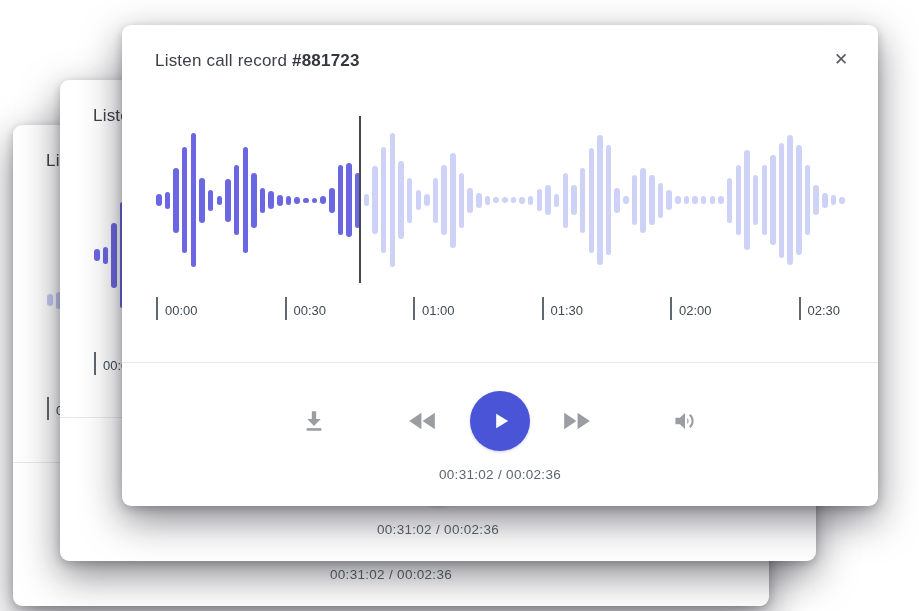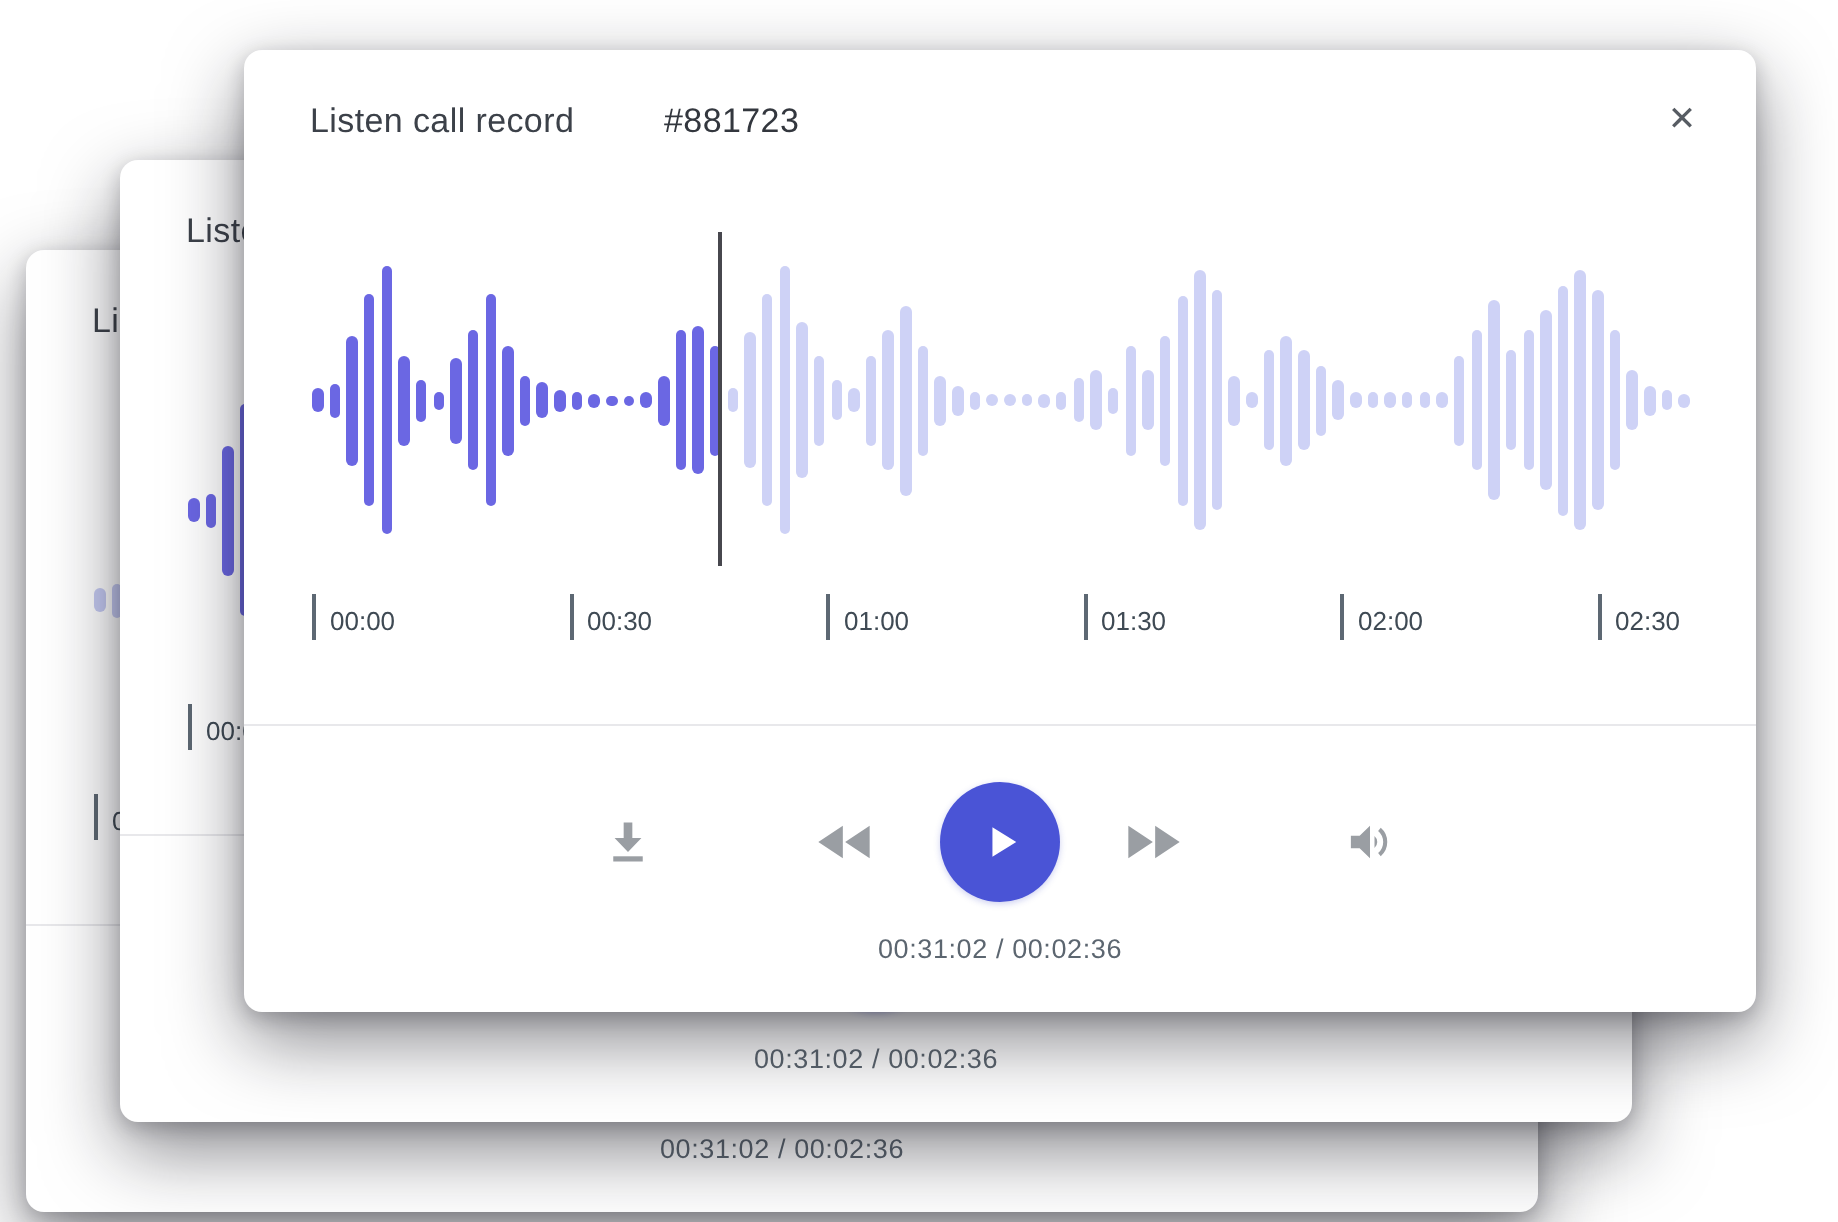--- a/index.html
+++ b/index.html
@@ -14,21 +14,21 @@
     box-shadow:0 14px 38px rgba(18,18,28,0.50), 0 3px 10px rgba(18,18,28,0.22);
   }
   .card-back {left:13px; top:125px;z-index:1;}
   .card-mid  {left:60px; top:80px; z-index:2;}
   .card-front{left:122px;top:25px; z-index:3;}
 
   .dlg-title{
     position:absolute;left:33px;top:26px;font-size:17px;color:#3c4149;
     letter-spacing:.2px;white-space:nowrap;
   }
-  .dlg-title b{font-weight:normal;color:#33373e;margin-left:40px;}
+  .dlg-title b{font-weight:bold;color:#33373e;}
   .close-btn{
     position:absolute;right:26px;top:24px;width:22px;height:22px;line-height:22px;
     text-align:center;font-size:17px;color:#575c63;cursor:pointer;
   }
 
   .wave{position:absolute;left:0;top:91px;width:100%;height:168px;}
   .bar{
     position:absolute;width:5.5px;border-radius:3px;background:#ced2f6;
   }
   .bar.played{background:#6b67e3;}

